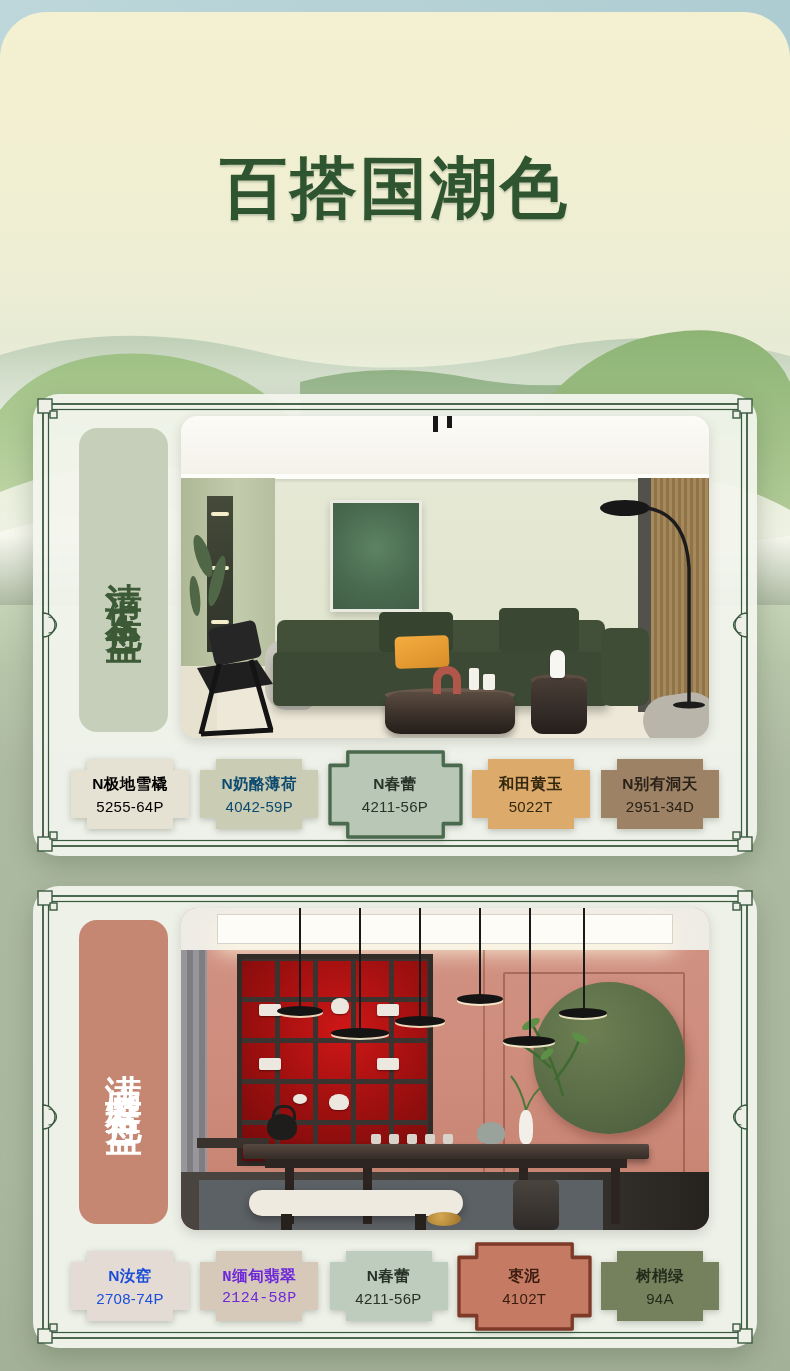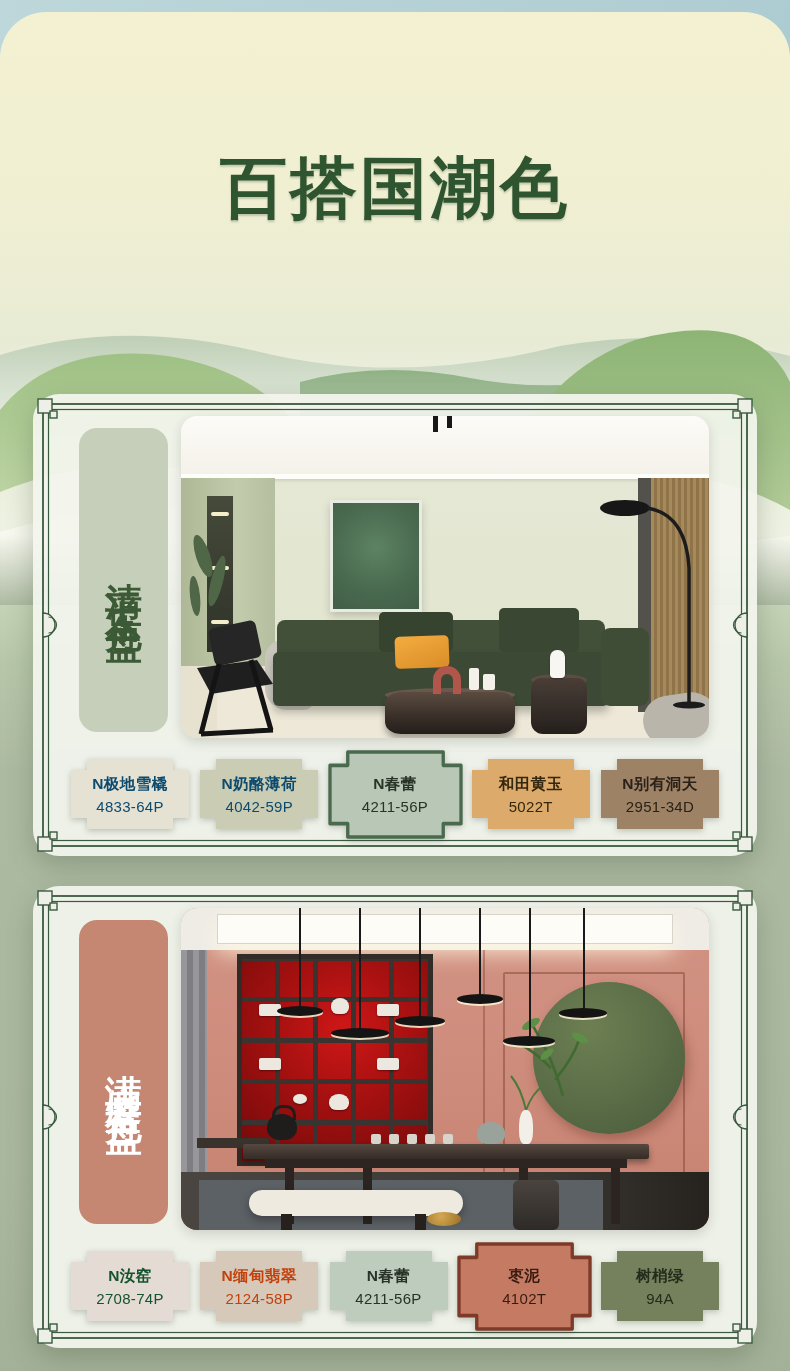--- a/index.html
+++ b/index.html
@@ -260,27 +260,27 @@
           </g>
           <g fill="#4f6647">
             <ellipse cx="22" cy="140" rx="7" ry="22" transform="rotate(-18 22 140)"></ellipse>
             <ellipse cx="36" cy="165" rx="6" ry="26" transform="rotate(14 36 165)"></ellipse>
             <ellipse cx="14" cy="180" rx="5" ry="20" transform="rotate(-6 14 180)"></ellipse>
           </g>
         </svg>
       </div>
 
       <div class="sw-row">
-        <div class="swatch" style="color: #0c4a6e;">
+        <div class="swatch" style="color: #000000;">
           <svg viewBox="0 0 118 70" preserveAspectRatio="none">
               <path d="M16 0 H102 V11 H118 V59 H102 V70 H16 V59 H0 V11 H16 Z" stroke-linejoin="round" fill="#e6e2d3"></path>
             </svg>
           <div class="sw-text">
               <div class="sw-name">N极地雪橇</div>
-          <div class="sw-code">4833-64P</div>
+          <div class="sw-code">5255-64P</div>
             </div>
         </div>
         <div class="swatch" style="color: #0c4a6e;">
           <svg viewBox="0 0 118 70" preserveAspectRatio="none">
               <path d="M16 0 H102 V11 H118 V59 H102 V70 H16 V59 H0 V11 H16 Z" stroke-linejoin="round" fill="#cbccb4"></path>
             </svg>
           <div class="sw-text">
               <div class="sw-name">N奶酪薄荷</div>
           <div class="sw-code">4042-59P</div>
             </div>
@@ -398,30 +398,30 @@
         <div class="teapot"></div>
         <div class="vase"></div>
         <div class="bench"></div>
         <div class="bleg bl1"></div>
           <div class="bleg bl2"></div>
         <div class="stool"></div>
         <div class="gold"></div>
       </div>
 
       <div class="sw-row">
-        <div class="swatch" style="color: #14532d;">
+        <div class="swatch" style="color: #1d4ed8;">
           <svg viewBox="0 0 118 70" preserveAspectRatio="none">
               <path d="M16 0 H102 V11 H118 V59 H102 V70 H16 V59 H0 V11 H16 Z" stroke-linejoin="round" fill="#e4dbd5"></path>
             </svg>
           <div class="sw-text">
               <div class="sw-name">N汝窑</div>
           <div class="sw-code">2708-74P</div>
             </div>
         </div>
-        <div class="swatch" style="color: #c2410c;">
+        <div class="swatch" style="color: #6d28d9; font-family: Liberation Mono, monospace;">
           <svg viewBox="0 0 118 70" preserveAspectRatio="none">
               <path d="M16 0 H102 V11 H118 V59 H102 V70 H16 V59 H0 V11 H16 Z" stroke-linejoin="round" fill="#d6c9ba"></path>
             </svg>
           <div class="sw-text">
               <div class="sw-name">N缅甸翡翠</div>
           <div class="sw-code">2124-58P</div>
             </div>
         </div>
         <div class="swatch" style="color: rgb(40, 50, 39);">
           <svg viewBox="0 0 118 70" preserveAspectRatio="none">

